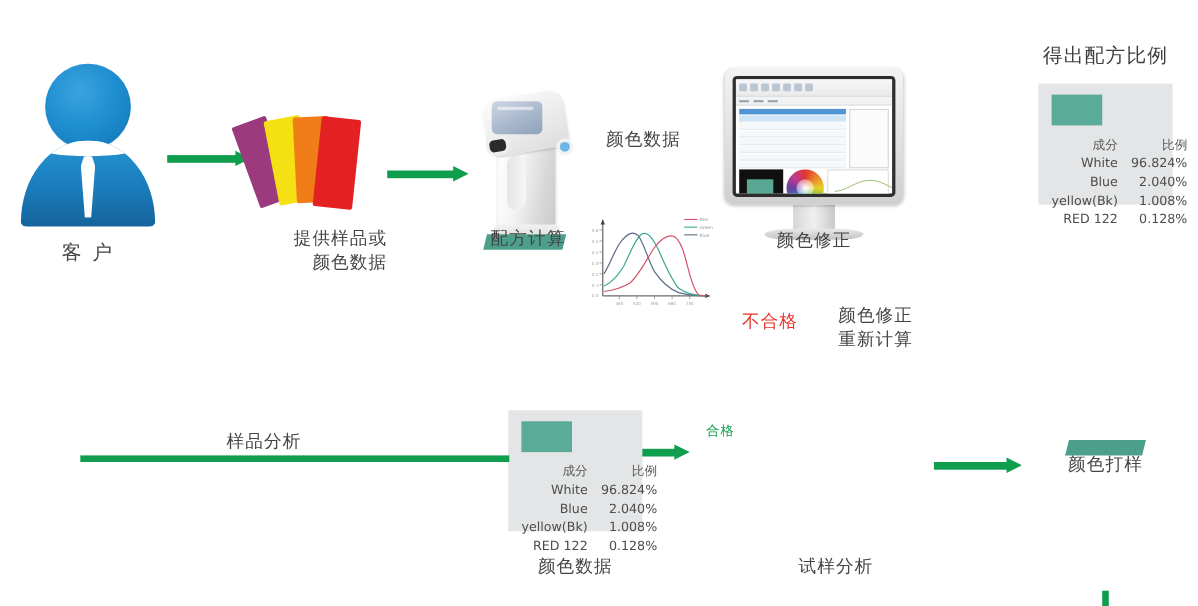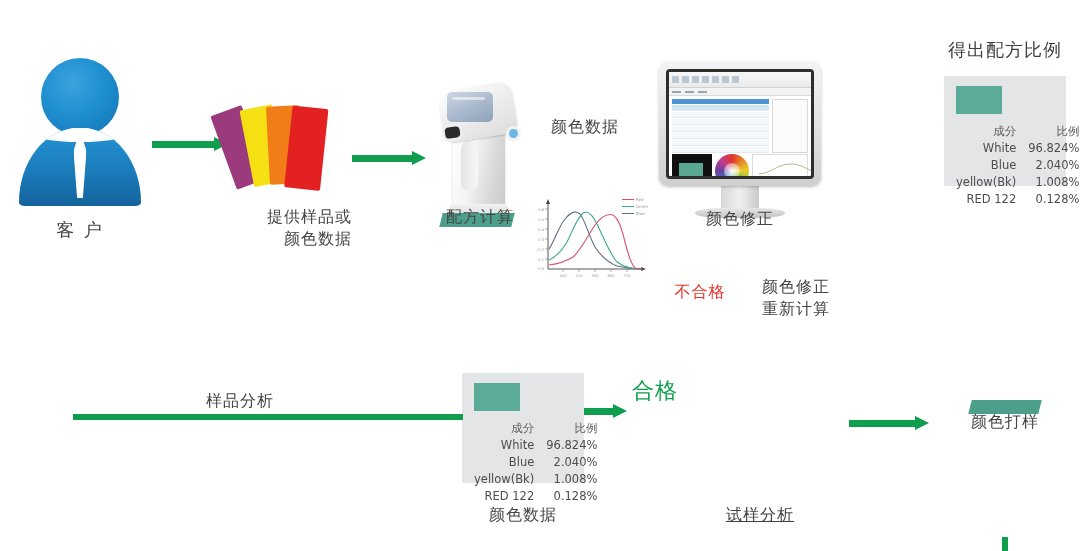--- a/index.html
+++ b/index.html
@@ -19,21 +19,21 @@
   .label {
     font-size: 16px;
     color: #454545;
     line-height: 22px;
     text-align: center;
     white-space: pre-line;
     letter-spacing: 1px;
   }
   .label-lg { font-size: 18px; letter-spacing: 2px; }
   .label-red { color: #e8322a; font-size: 16px; letter-spacing: 1px; }
-  .label-green { color: #10a04f; font-size: 22px; letter-spacing: 1px; }
+  .label-green { color: #10a04f; font-size: 12px; letter-spacing: 1px; }
   .heading {
     font-size: 18px; color: #3f3f3f; letter-spacing: 1px; text-align: center;
   }
 
   
   .person-head {
     width: 78px; height: 78px; border-radius: 50%;
     background: radial-gradient(circle at 40% 32%, #3ba3de 0%, #1f8fd0 45%, #1173b4 100%);
   }
   .person-body {
@@ -410,21 +410,21 @@
     </table>
 </div>
 
 <div class="abs arrow-v" style="left:998px; top:247px; width:14px; height:85px;">
   <div class="shaft"></div>
 </div>
 
 <div class="abs sp-sample" style="left:970px; top:400px; width:70px; height:14px;"></div>
 <div class="abs label" style="left:935px; top:411px; width:140px;">颜色打样</div>
 
-<div class="abs label" style="left:680px; top:504px; width:160px;text-decoration:underline;">试样分析</div>
+<div class="abs label" style="left:680px; top:504px; width:160px;">试样分析</div>
 
 <div class="abs label label-green" style="left:600px; top:380px; width:110px;">合格</div>
 
 <div class="abs formula-panel" style="left:462px; top:373px; width:122px; height:110px;">
   <div class="formula-swatch"></div>
   <table class="formula-table">
     <tbody>
         <tr class="head">
       <td class="c1">成分</td>
       <td class="c2">比例</td>

